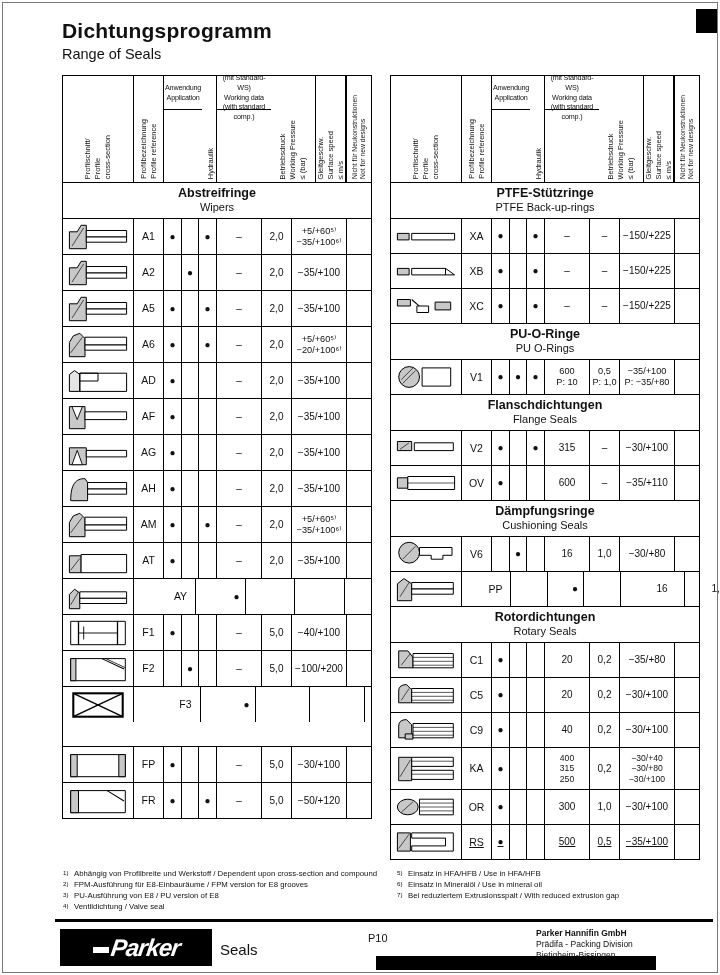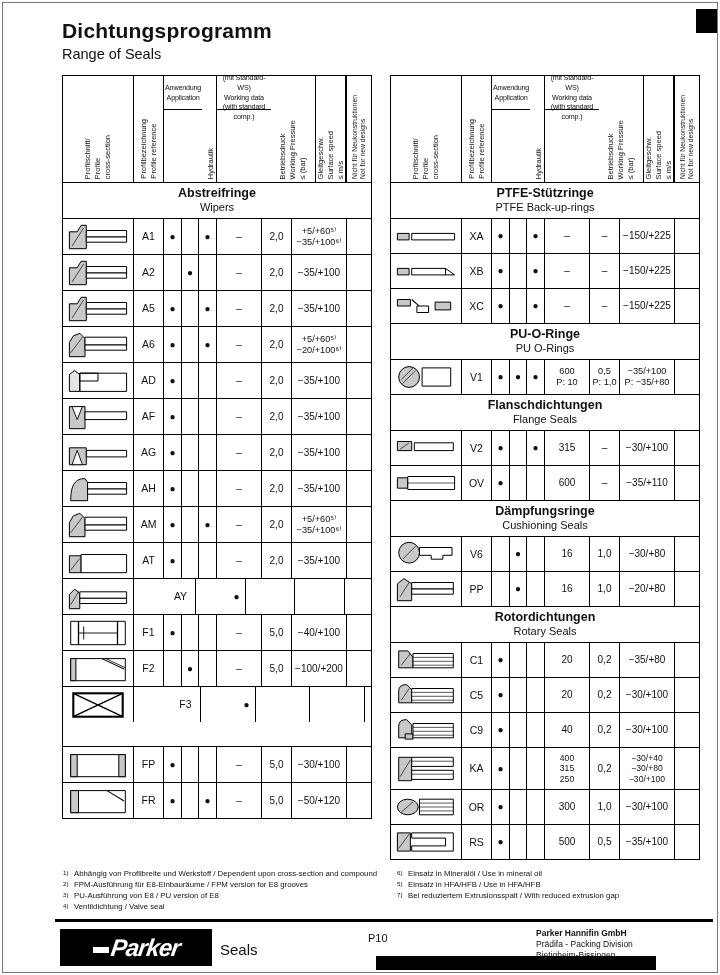--- a/index.html
+++ b/index.html
@@ -726,21 +726,21 @@
         <div class="line">16</div>
       </div>
       <div class="cell val">
         <div class="line">1,0</div>
       </div>
       <div class="cell val">
         <div class="line">−30/+80</div>
       </div>
       <div class="cell"></div>
     </div>
-    <div class="data-row tbl-row" style="min-height: 35px;">
+    <div class="data-row tbl-row" style="min-height: 35px; gap: 19px;">
       <div class="cell icon-cell">
         <svg width="60" height="26" viewBox="0 0 46 20">
           <polygon points="1,19 1,6 6,2 12,6 12,19" fill="#c8c8c8" stroke="#000" stroke-width="1" vector-effect="non-scaling-stroke"></polygon>
           <line x1="3" y1="16" x2="10" y2="5" stroke="#000" stroke-width="0.5"></line>
           <rect x="12" y="5" width="32" height="5" fill="#fff" stroke="#000" stroke-width="1" vector-effect="non-scaling-stroke"></rect>
           <rect x="12" y="10" width="32" height="4" fill="#fff" stroke="#000" stroke-width="1" vector-effect="non-scaling-stroke"></rect>
         </svg>
       </div>
       <div class="cell ref-cell">PP</div>
       <div class="cell dot-cell"></div>
@@ -888,21 +888,21 @@
         <div class="line">300</div>
       </div>
       <div class="cell val">
         <div class="line">1,0</div>
       </div>
       <div class="cell val">
         <div class="line">−30/+100</div>
       </div>
       <div class="cell"></div>
     </div>
-    <div class="data-row tbl-row" style="min-height: 35px;">
+    <div class="data-row tbl-row" style="min-height: 35px; text-decoration: underline;">
       <div class="cell icon-cell">
         <svg width="60" height="26" viewBox="0 0 46 20">
           <rect x="1" y="3" width="10" height="14" fill="#c8c8c8" stroke="#000" stroke-width="1" vector-effect="non-scaling-stroke"></rect>
           <line x1="2" y1="15" x2="10" y2="4" stroke="#000" stroke-width="0.5"></line>
           <path d="M12,3 L44,3 L44,17 L12,17 L12,13 L38,13 L38,7 L12,7 Z" fill="#fff" stroke="#000" stroke-width="1" vector-effect="non-scaling-stroke"></path>
         </svg>
       </div>
       <div class="cell ref-cell">RS</div>
       <div class="cell dot-cell">●</div>
       <div class="cell dot-cell"></div>
@@ -933,26 +933,26 @@
       <span class="fn-marker">3)</span>
       <span class="fn-text">PU-Ausführung von E8 / PU version of E8</span>
     </div>
     <div class="fn-line">
       <span class="fn-marker">4)</span>
       <span class="fn-text">Ventildichtung / Valve seal</span>
     </div>
   </div>
 <div id="fn-right" class="footnotes">
     <div class="fn-line">
+      <span class="fn-marker">5)</span>
+      <span class="fn-text">Einsatz in HFA/HFB / Use in HFA/HFB</span>
+    </div>
+    <div class="fn-line">
       <span class="fn-marker">6)</span>
       <span class="fn-text">Einsatz in Mineralöl / Use in mineral oil</span>
-    </div>
-    <div class="fn-line">
-      <span class="fn-marker">5)</span>
-      <span class="fn-text">Einsatz in HFA/HFB / Use in HFA/HFB</span>
     </div>
     <div class="fn-line">
       <span class="fn-marker">7)</span>
       <span class="fn-text">Bei reduziertem Extrusionsspalt / With reduced extrusion gap</span>
     </div>
   </div>
 
 <div class="bottom-rule"></div>
 
 <div class="logo-box">

